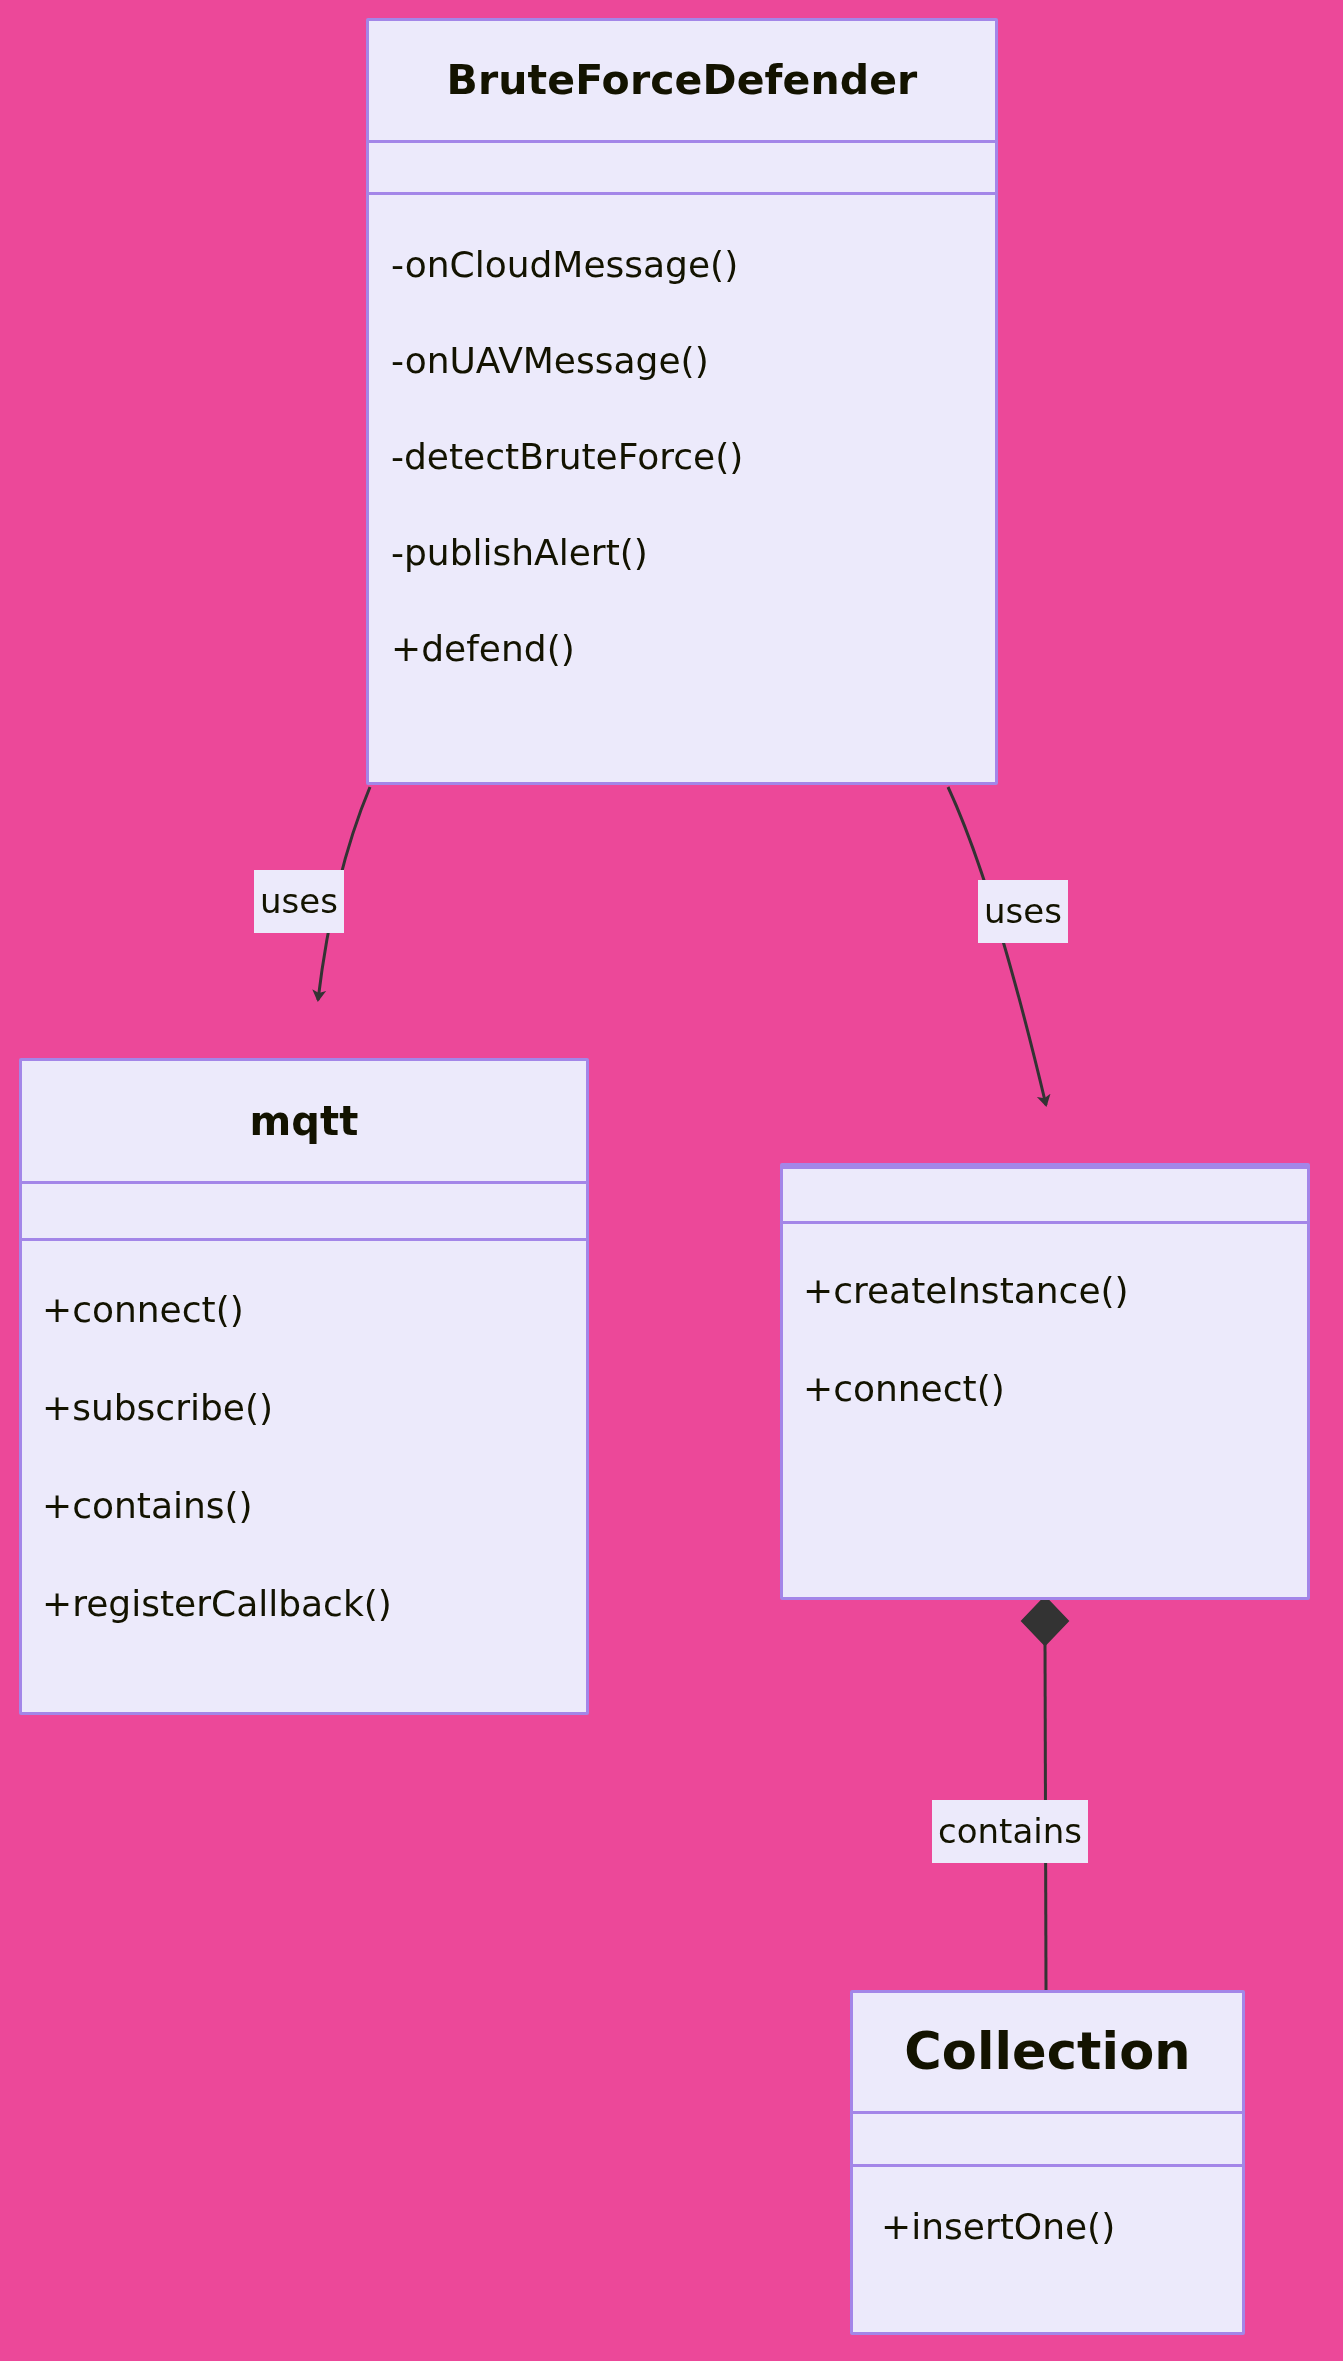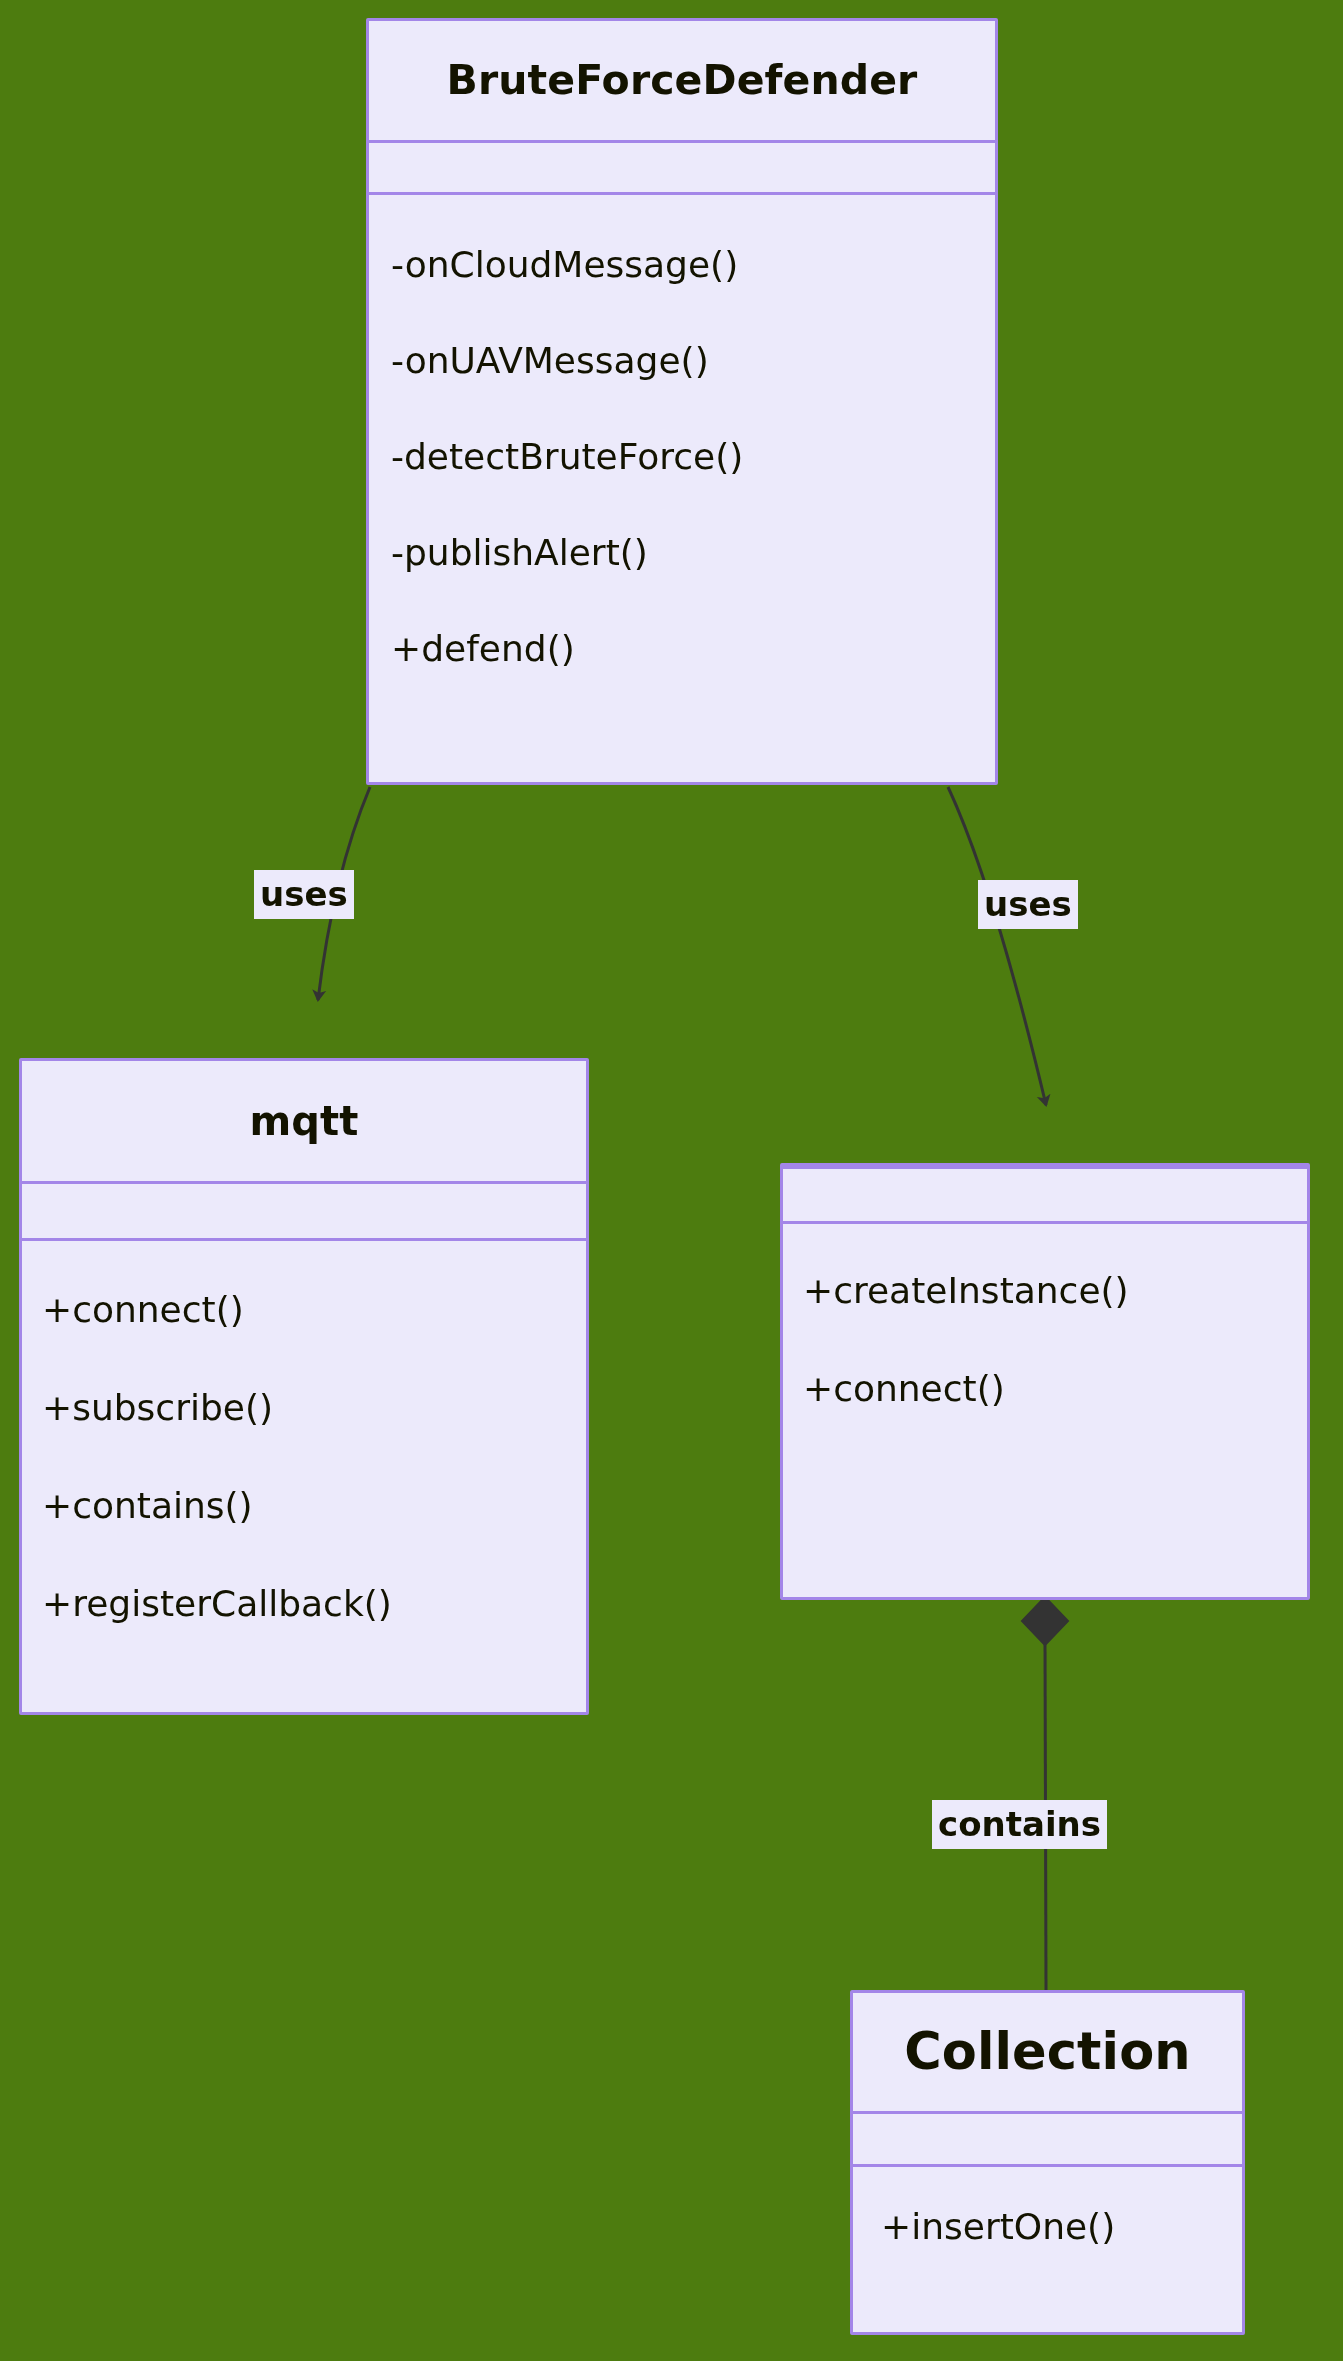--- a/index.html
+++ b/index.html
@@ -12,21 +12,21 @@
     width: 1343px;
     height: 2361px;
     font-family: "DejaVu Sans", "Liberation Sans", sans-serif;
     -webkit-font-smoothing: antialiased;
   }
   #canvas {
     position: relative;
     width: 1343px;
     height: 2361px;
     overflow: hidden;
-    background: #4d7c0f;
+    background: #ec4899;
   }
   svg.edges {
     position: absolute;
     left: 0;
     top: 0;
     width: 1343px;
     height: 2361px;
     pointer-events: none;
   }
 
@@ -142,23 +142,22 @@
     padding-left: 28px;
   }
 
   
   .edge-label {
     position: absolute;
     background: #ECEAFB;
     color: #131300;
     font-size: 34px;
     line-height: 1.25;
-    padding: 3px 6px;
+    padding: 10px 6px;
     white-space: nowrap;
-    font-weight: bold;
   }
   #label-uses-mqtt   { left: 254px;  top: 870px;  }
   #label-uses-mongo  { left: 978px;  top: 880px;  }
   #label-contains    { left: 932px;  top: 1800px; }
 </style>
 </head>
 <body>
 
 <div id="canvas">
 

